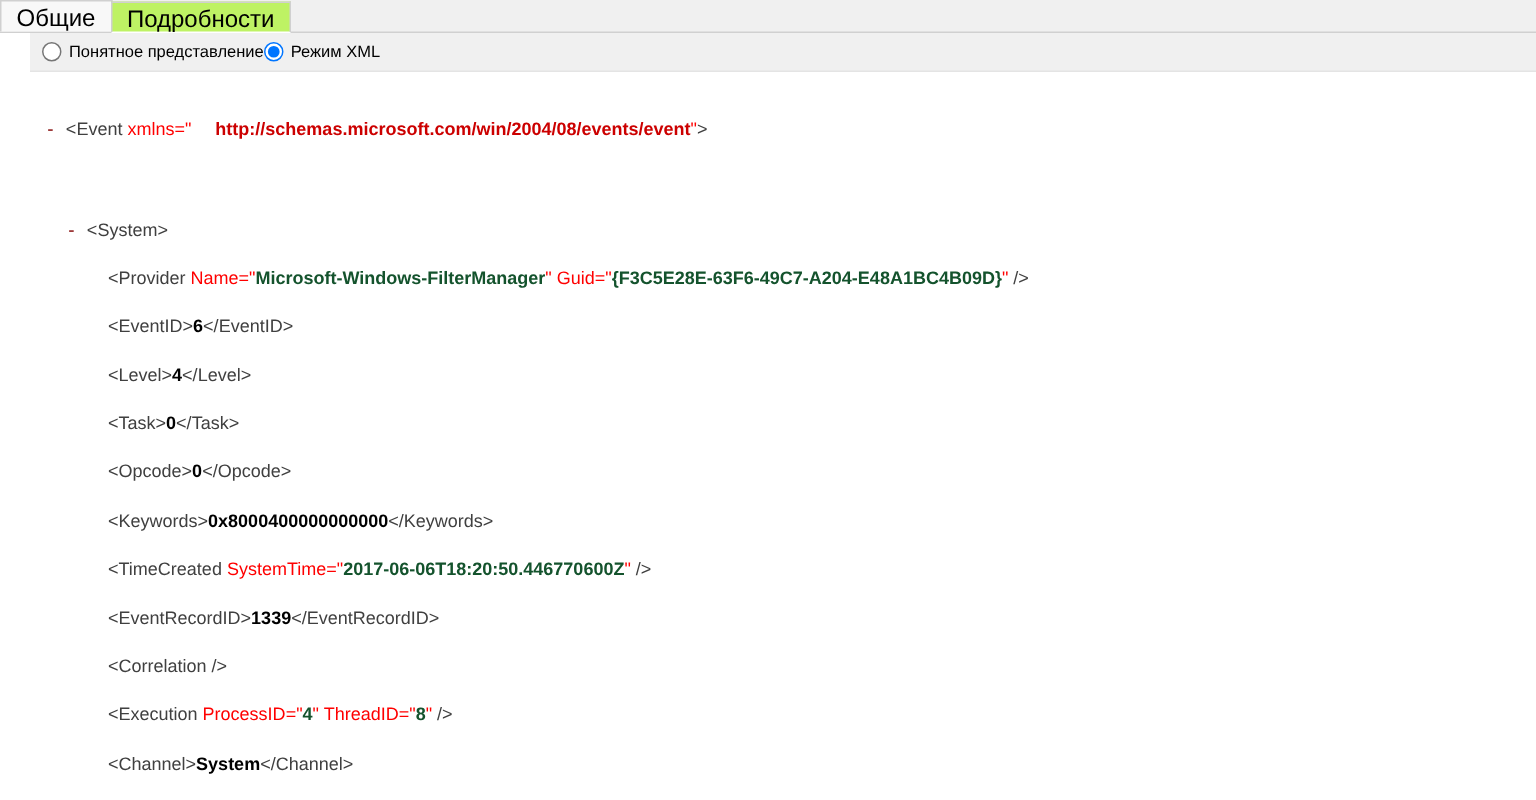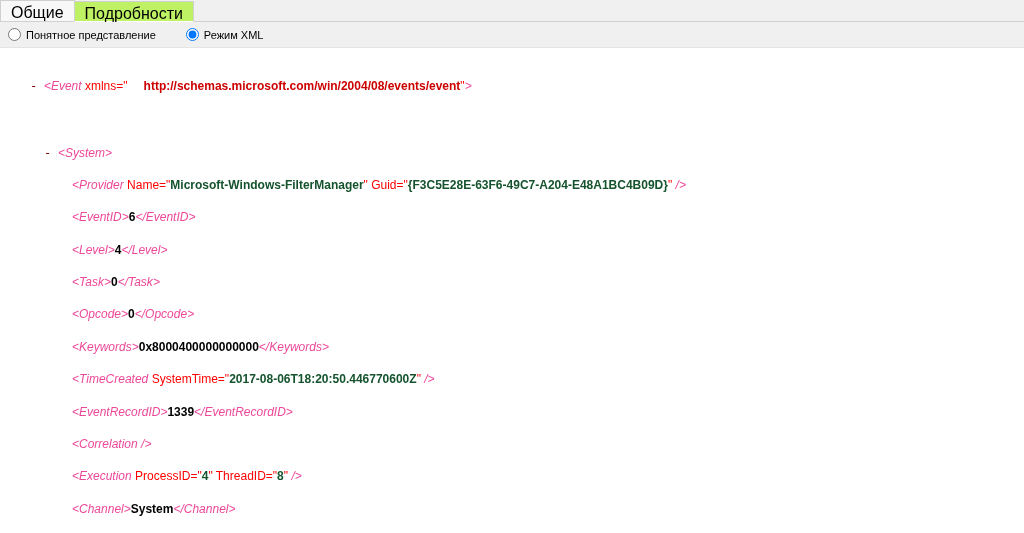--- a/index.html
+++ b/index.html
@@ -1,26 +1,26 @@
 <!DOCTYPE html>
 <html><head>
 <meta charset="utf-8">
 <style>
   * { box-sizing: border-box; margin: 0; padding: 0; }
   html, body { width: 1024px; height: 533px; font-family: "Segoe UI", Tahoma, sans-serif; font-size: 12px; background: #fff; color: #000; overflow: hidden; }
   .tabs { display: flex; height: 22px; background: #f0f0f0; border-bottom: 1px solid #d0d0d0; }
   .tab { padding: 3px 10px 0 10px; border: 1px solid #d0d0d0; border-bottom: none; background: #f8f8f8; margin-right: -1px; cursor: pointer; font-size: 16px; }
   .tab.active { background: #bef264; border-bottom: 1px solid #fff; position: relative; top: 1px; }
-  .radio-bar { background: #f0f0f0; padding: 6px 8px; border-bottom: 1px solid #e4e4e4; display: flex; gap: 30px; align-items: center; font-size: 11px; }
+  .radio-bar { background: #f0f0f0; padding: 6px 8px; border-bottom: 1px solid #e4e4e4; display: flex; align-items: center; font-size: 11px; margin-left: 20px; }
   .radio-item { display: flex; align-items: center; gap: 5px; cursor: pointer; }
   .radio-item input { cursor: pointer; }
   .xml-area { padding: 14px 0 0 30px; font-family: Tahoma, sans-serif; font-size: 12px; line-height: 1.35; white-space: pre; }
   .line { display: block; }
   .tog { color: #800000; cursor: pointer; user-select: none; font-family: monospace; }
-  .tag { color: #ec4899; font-style: italic; }
+  .tag { color: #404040; }
   .attr { color: #ff0000; }
   .val { color: #14532d; font-weight: bold; }
   .txt { color: #000; font-weight: bold; }
   .i0 { padding-left: 0px; }
   .i1 { padding-left: 14px; margin-top: 34px; }
   .i3 { padding-left: 42px; }
 </style>
 </head>
 <body>
 
@@ -42,21 +42,21 @@
 
 <div class="xml-area">
 <span class="line i0"><span class="tog">-</span>  <span class="tag">&lt;<span>Event</span></span> <span class="attr"><span>xmlns</span>="</span><span class="val" style="color:#c00;margin-left:16px;">http://schemas.microsoft.com/win/2004/08/events/event</span><span class="attr">"</span><span class="tag">&gt;</span></span>
 <span class="line i1"><span class="tog">-</span>  <span class="tag">&lt;<span>System</span>&gt;</span></span>
 <span class="line i3"><span class="tag">&lt;<span>Provider</span></span> <span class="attr"><span>Name</span>="</span><span class="val">Microsoft-Windows-FilterManager</span><span class="attr">"</span> <span class="attr"><span>Guid</span>="</span><span class="val">{F3C5E28E-63F6-49C7-A204-E48A1BC4B09D}</span><span class="attr">"</span> <span class="tag">/&gt;</span></span>
 <span class="line i3"><span class="tag">&lt;<span>EventID</span>&gt;</span><span class="txt">6</span><span class="tag">&lt;/<span>EventID</span>&gt;</span></span>
 <span class="line i3"><span class="tag">&lt;<span>Level</span>&gt;</span><span class="txt">4</span><span class="tag">&lt;/<span>Level</span>&gt;</span></span>
 <span class="line i3"><span class="tag">&lt;<span>Task</span>&gt;</span><span class="txt">0</span><span class="tag">&lt;/<span>Task</span>&gt;</span></span>
 <span class="line i3"><span class="tag">&lt;<span>Opcode</span>&gt;</span><span class="txt">0</span><span class="tag">&lt;/<span>Opcode</span>&gt;</span></span>
 <span class="line i3"><span class="tag">&lt;<span>Keywords</span>&gt;</span><span class="txt">0x8000400000000000</span><span class="tag">&lt;/<span>Keywords</span>&gt;</span></span>
-<span class="line i3"><span class="tag">&lt;<span>TimeCreated</span></span> <span class="attr"><span>SystemTime</span>="</span><span class="val">2017-08-06T18:20:50.446770600Z</span><span class="attr">"</span> <span class="tag">/&gt;</span></span>
+<span class="line i3"><span class="tag">&lt;<span>TimeCreated</span></span> <span class="attr"><span>SystemTime</span>="</span><span class="val">2017-06-06T18:20:50.446770600Z</span><span class="attr">"</span> <span class="tag">/&gt;</span></span>
 <span class="line i3"><span class="tag">&lt;<span>EventRecordID</span>&gt;</span><span class="txt">1339</span><span class="tag">&lt;/<span>EventRecordID</span>&gt;</span></span>
 <span class="line i3"><span class="tag">&lt;<span>Correlation</span> /&gt;</span></span>
 <span class="line i3"><span class="tag">&lt;<span>Execution</span></span> <span class="attr"><span>ProcessID</span>="</span><span class="val">4</span><span class="attr">"</span> <span class="attr"><span>ThreadID</span>="</span><span class="val">8</span><span class="attr">"</span> <span class="tag">/&gt;</span></span>
 <span class="line i3"><span class="tag">&lt;<span>Channel</span>&gt;</span><span class="txt">System</span><span class="tag">&lt;/<span>Channel</span>&gt;</span></span>
 <span class="line i3"><span class="tag">&lt;<span>Computer</span>&gt;</span><span class="txt">DESKTOP-5AKTKPU</span><span class="tag">&lt;/<span>Computer</span>&gt;</span></span>
 
 
 
 
 

